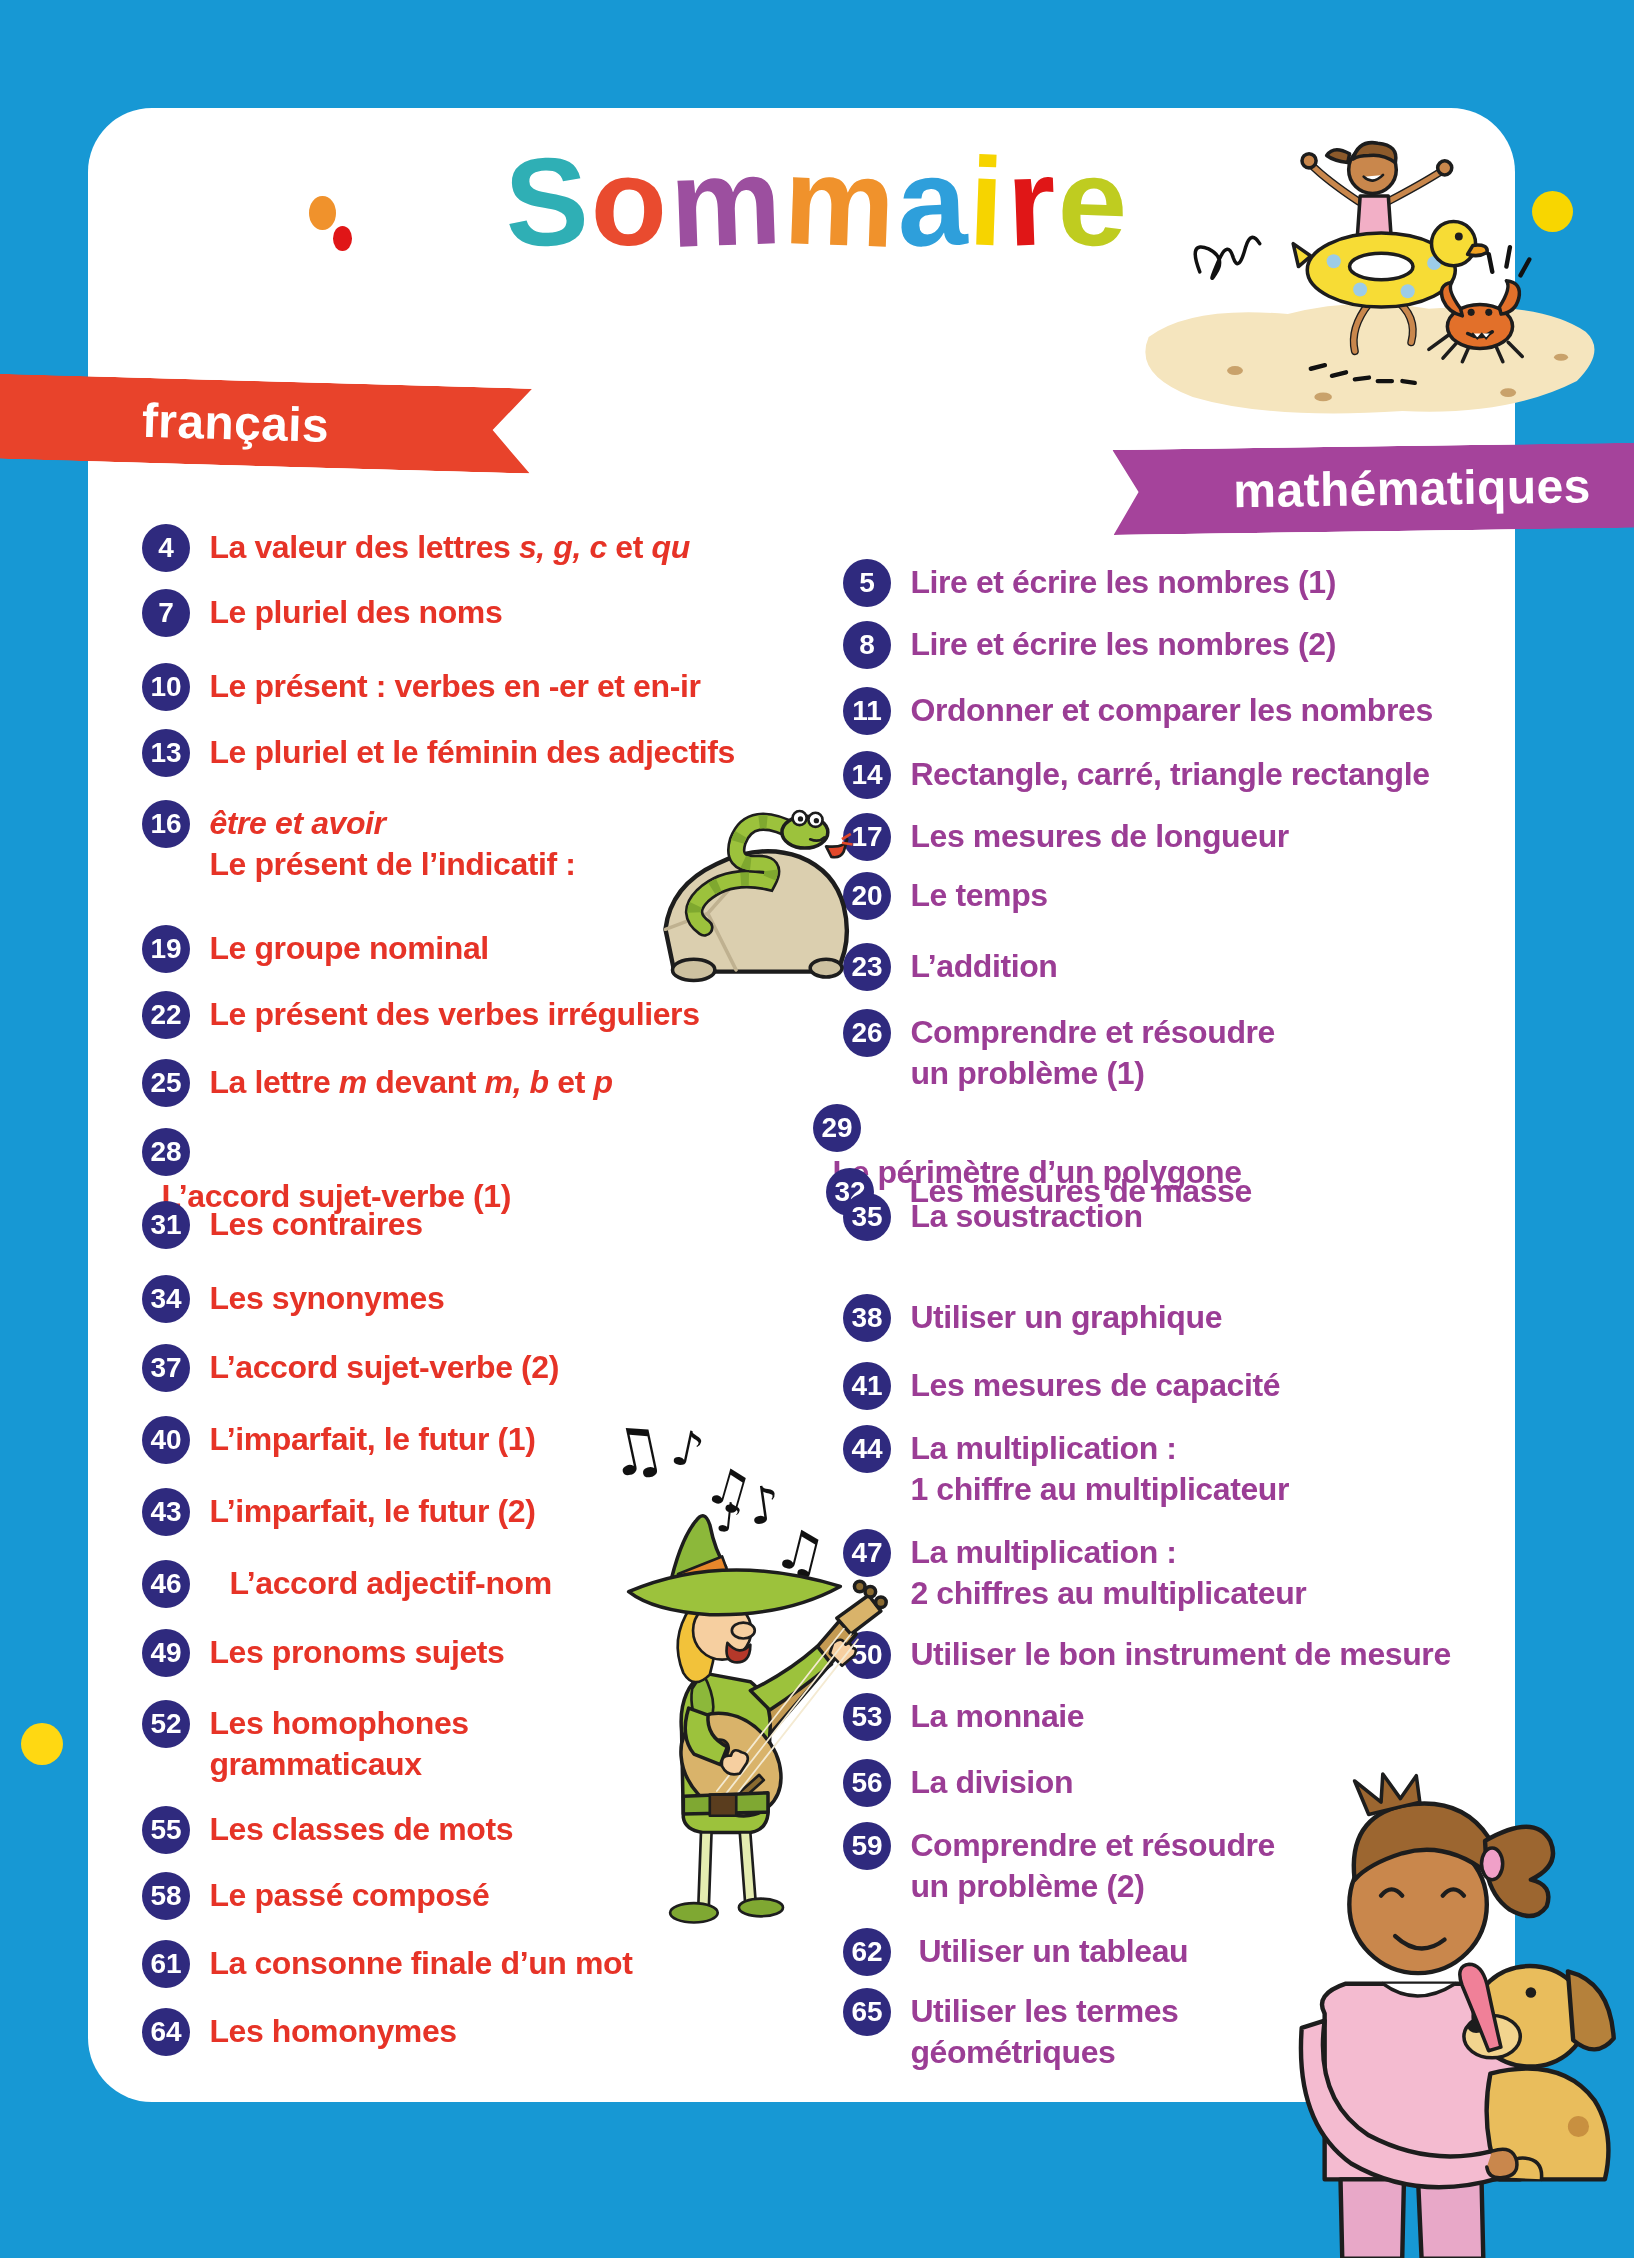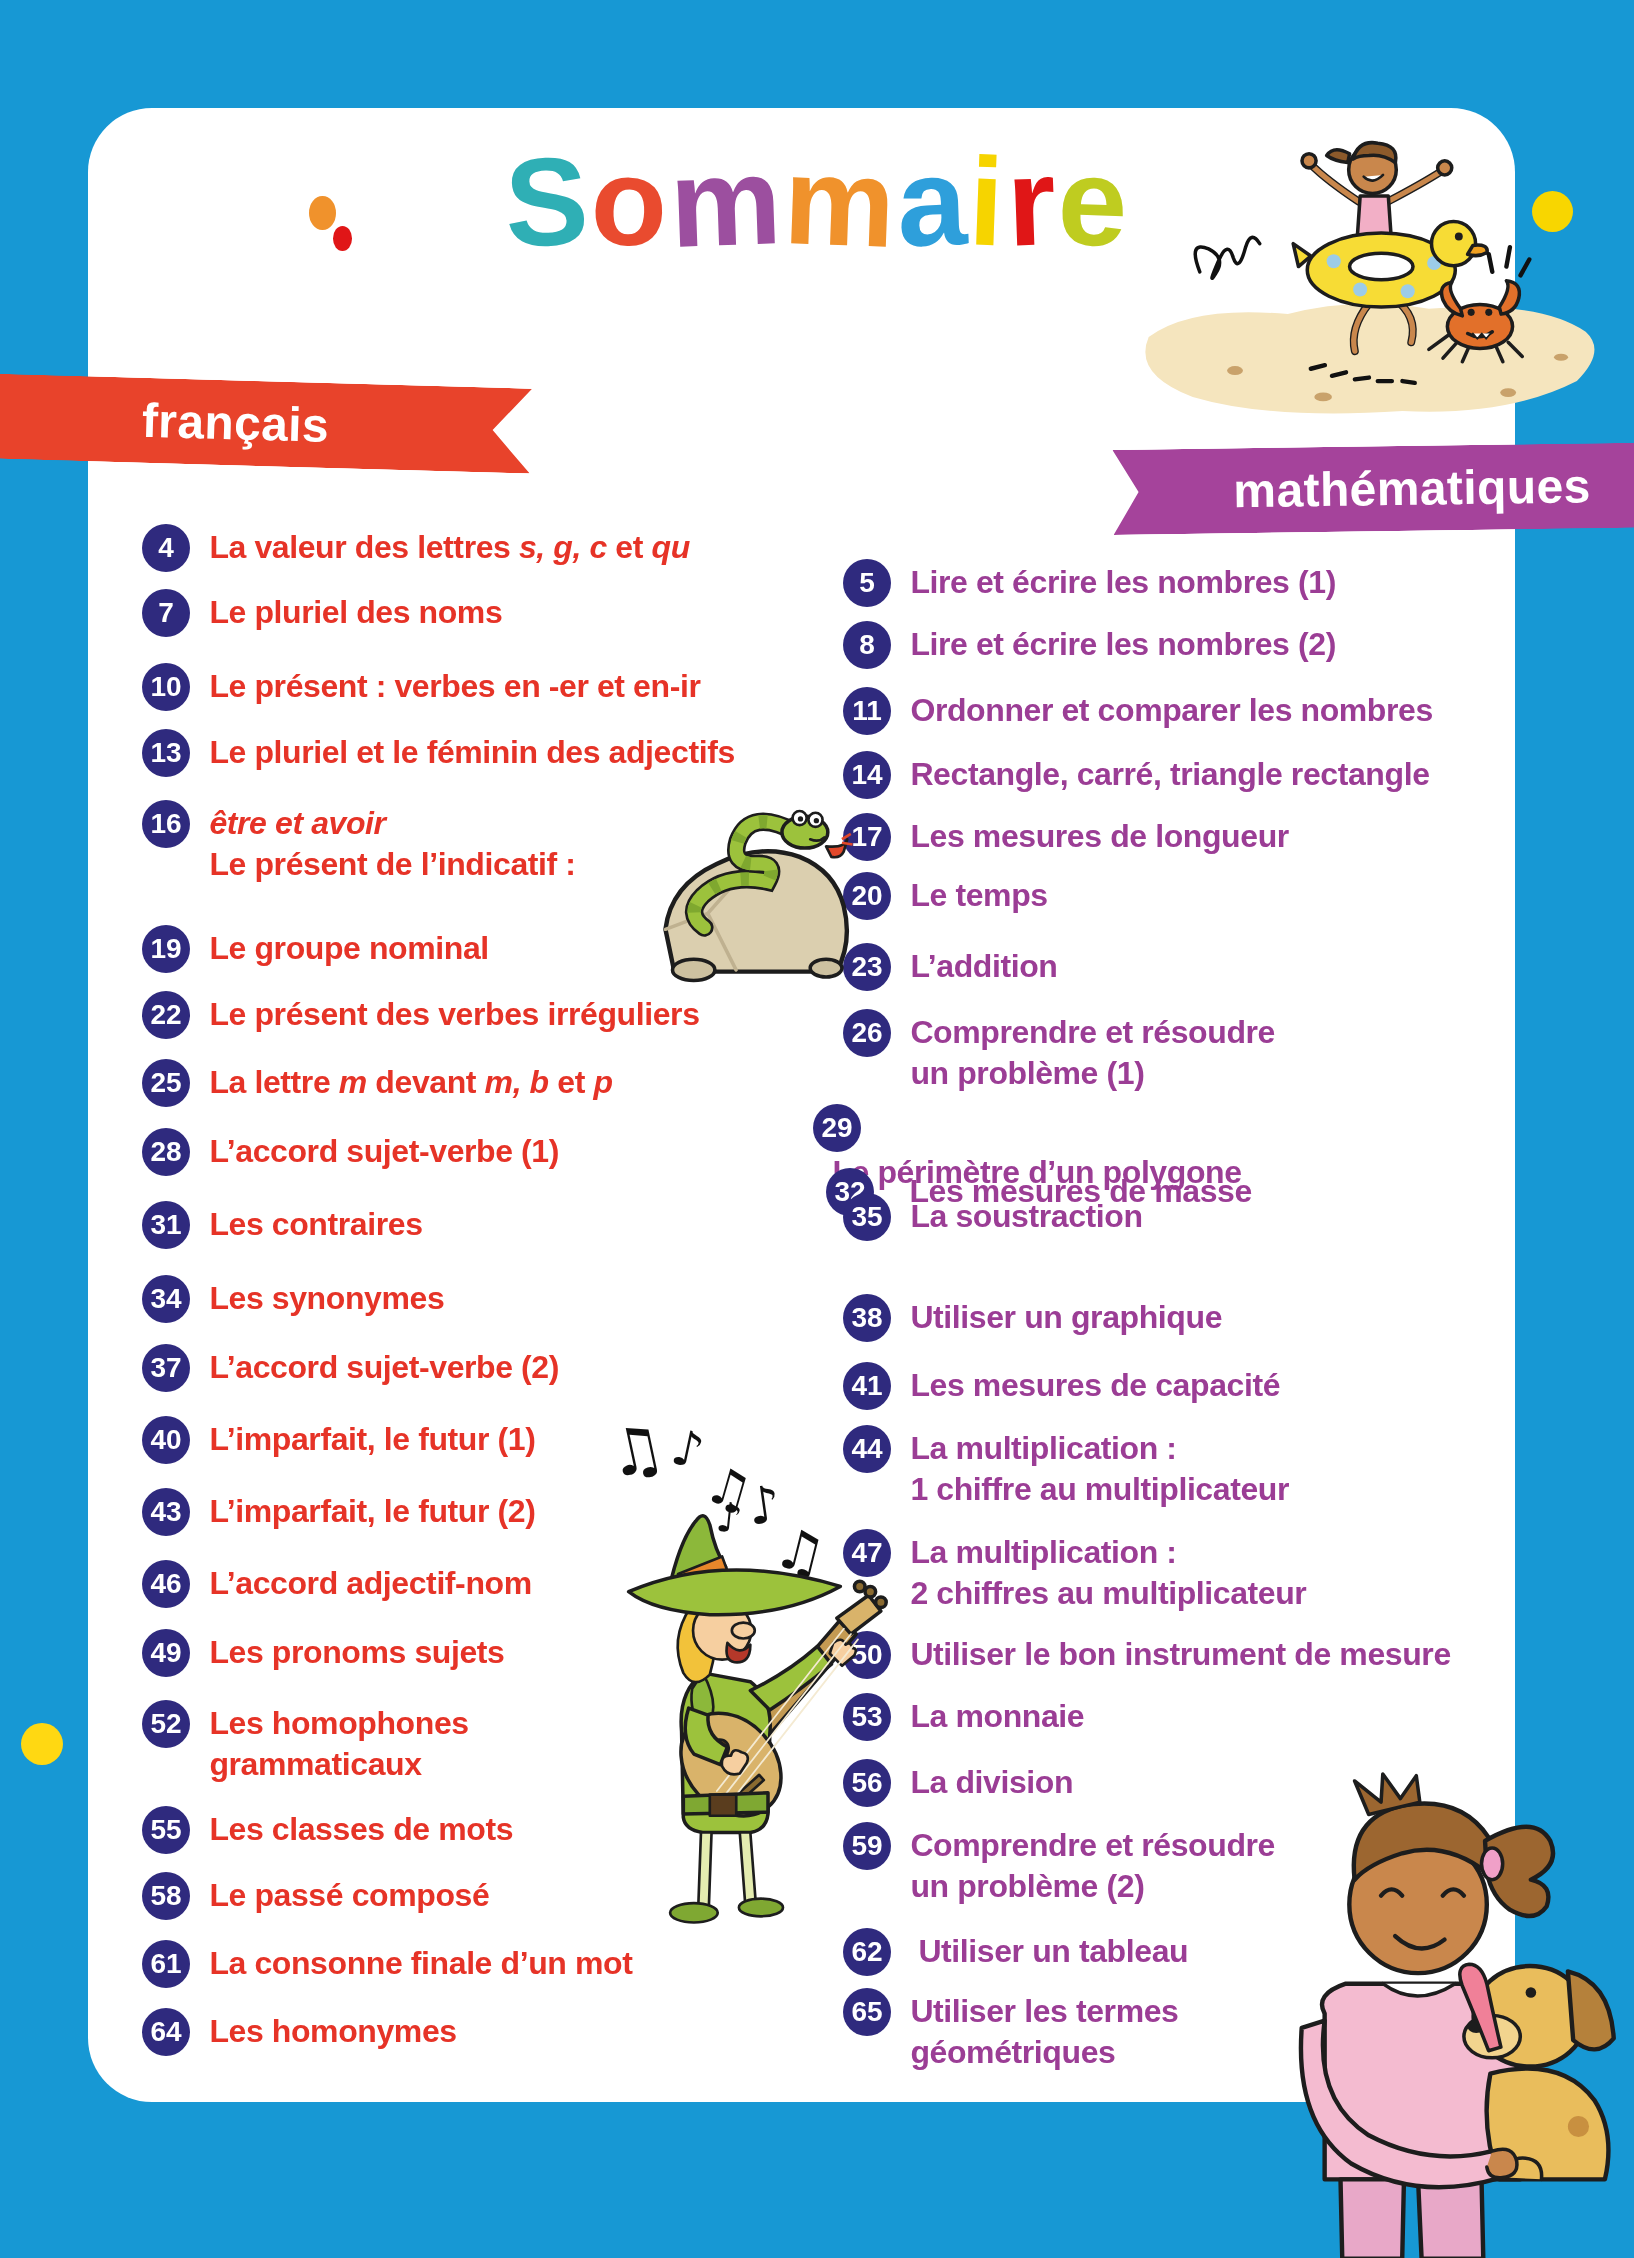--- a/index.html
+++ b/index.html
@@ -114,21 +114,21 @@
         <span class="toc-text">
           <div class="line">Le présent des verbes irréguliers</div>
         </span>
       </div>
       <div class="toc-row" style="left: 142px; top: 1062px;">
         <span class="badge">25</span>
         <span class="toc-text">
           <div class="line"><span>La lettre </span><span class="it">m</span><span> devant </span><span class="it">m, b</span><span> et </span><span class="it">p</span></div>
         </span>
       </div>
-      <div class="toc-row" style="left: 142px; top: 1131px;">
+      <div class="toc-row" style="left: 142px; top: 1131px; flex-direction: column;">
         <span class="badge">28</span>
         <span class="toc-text">
           <div class="line">L’accord sujet-verbe (1)</div>
         </span>
       </div>
       <div class="toc-row" style="left: 142px; top: 1204px;">
         <span class="badge">31</span>
         <span class="toc-text">
           <div class="line">Les contraires</div>
         </span>
@@ -150,21 +150,21 @@
         <span class="toc-text">
           <div class="line">L’imparfait, le futur (1)</div>
         </span>
       </div>
       <div class="toc-row" style="left: 142px; top: 1491px;">
         <span class="badge">43</span>
         <span class="toc-text">
           <div class="line">L’imparfait, le futur (2)</div>
         </span>
       </div>
-      <div class="toc-row" style="left: 142px; top: 1563px;">
+      <div class="toc-row" style="left: 142px; top: 1563px; gap: 20px;">
         <span class="badge">46</span>
         <span class="toc-text">
           <div class="line">L’accord adjectif-nom</div>
         </span>
       </div>
       <div class="toc-row" style="left: 142px; top: 1632px;">
         <span class="badge">49</span>
         <span class="toc-text">
           <div class="line">Les pronoms sujets</div>
         </span>

